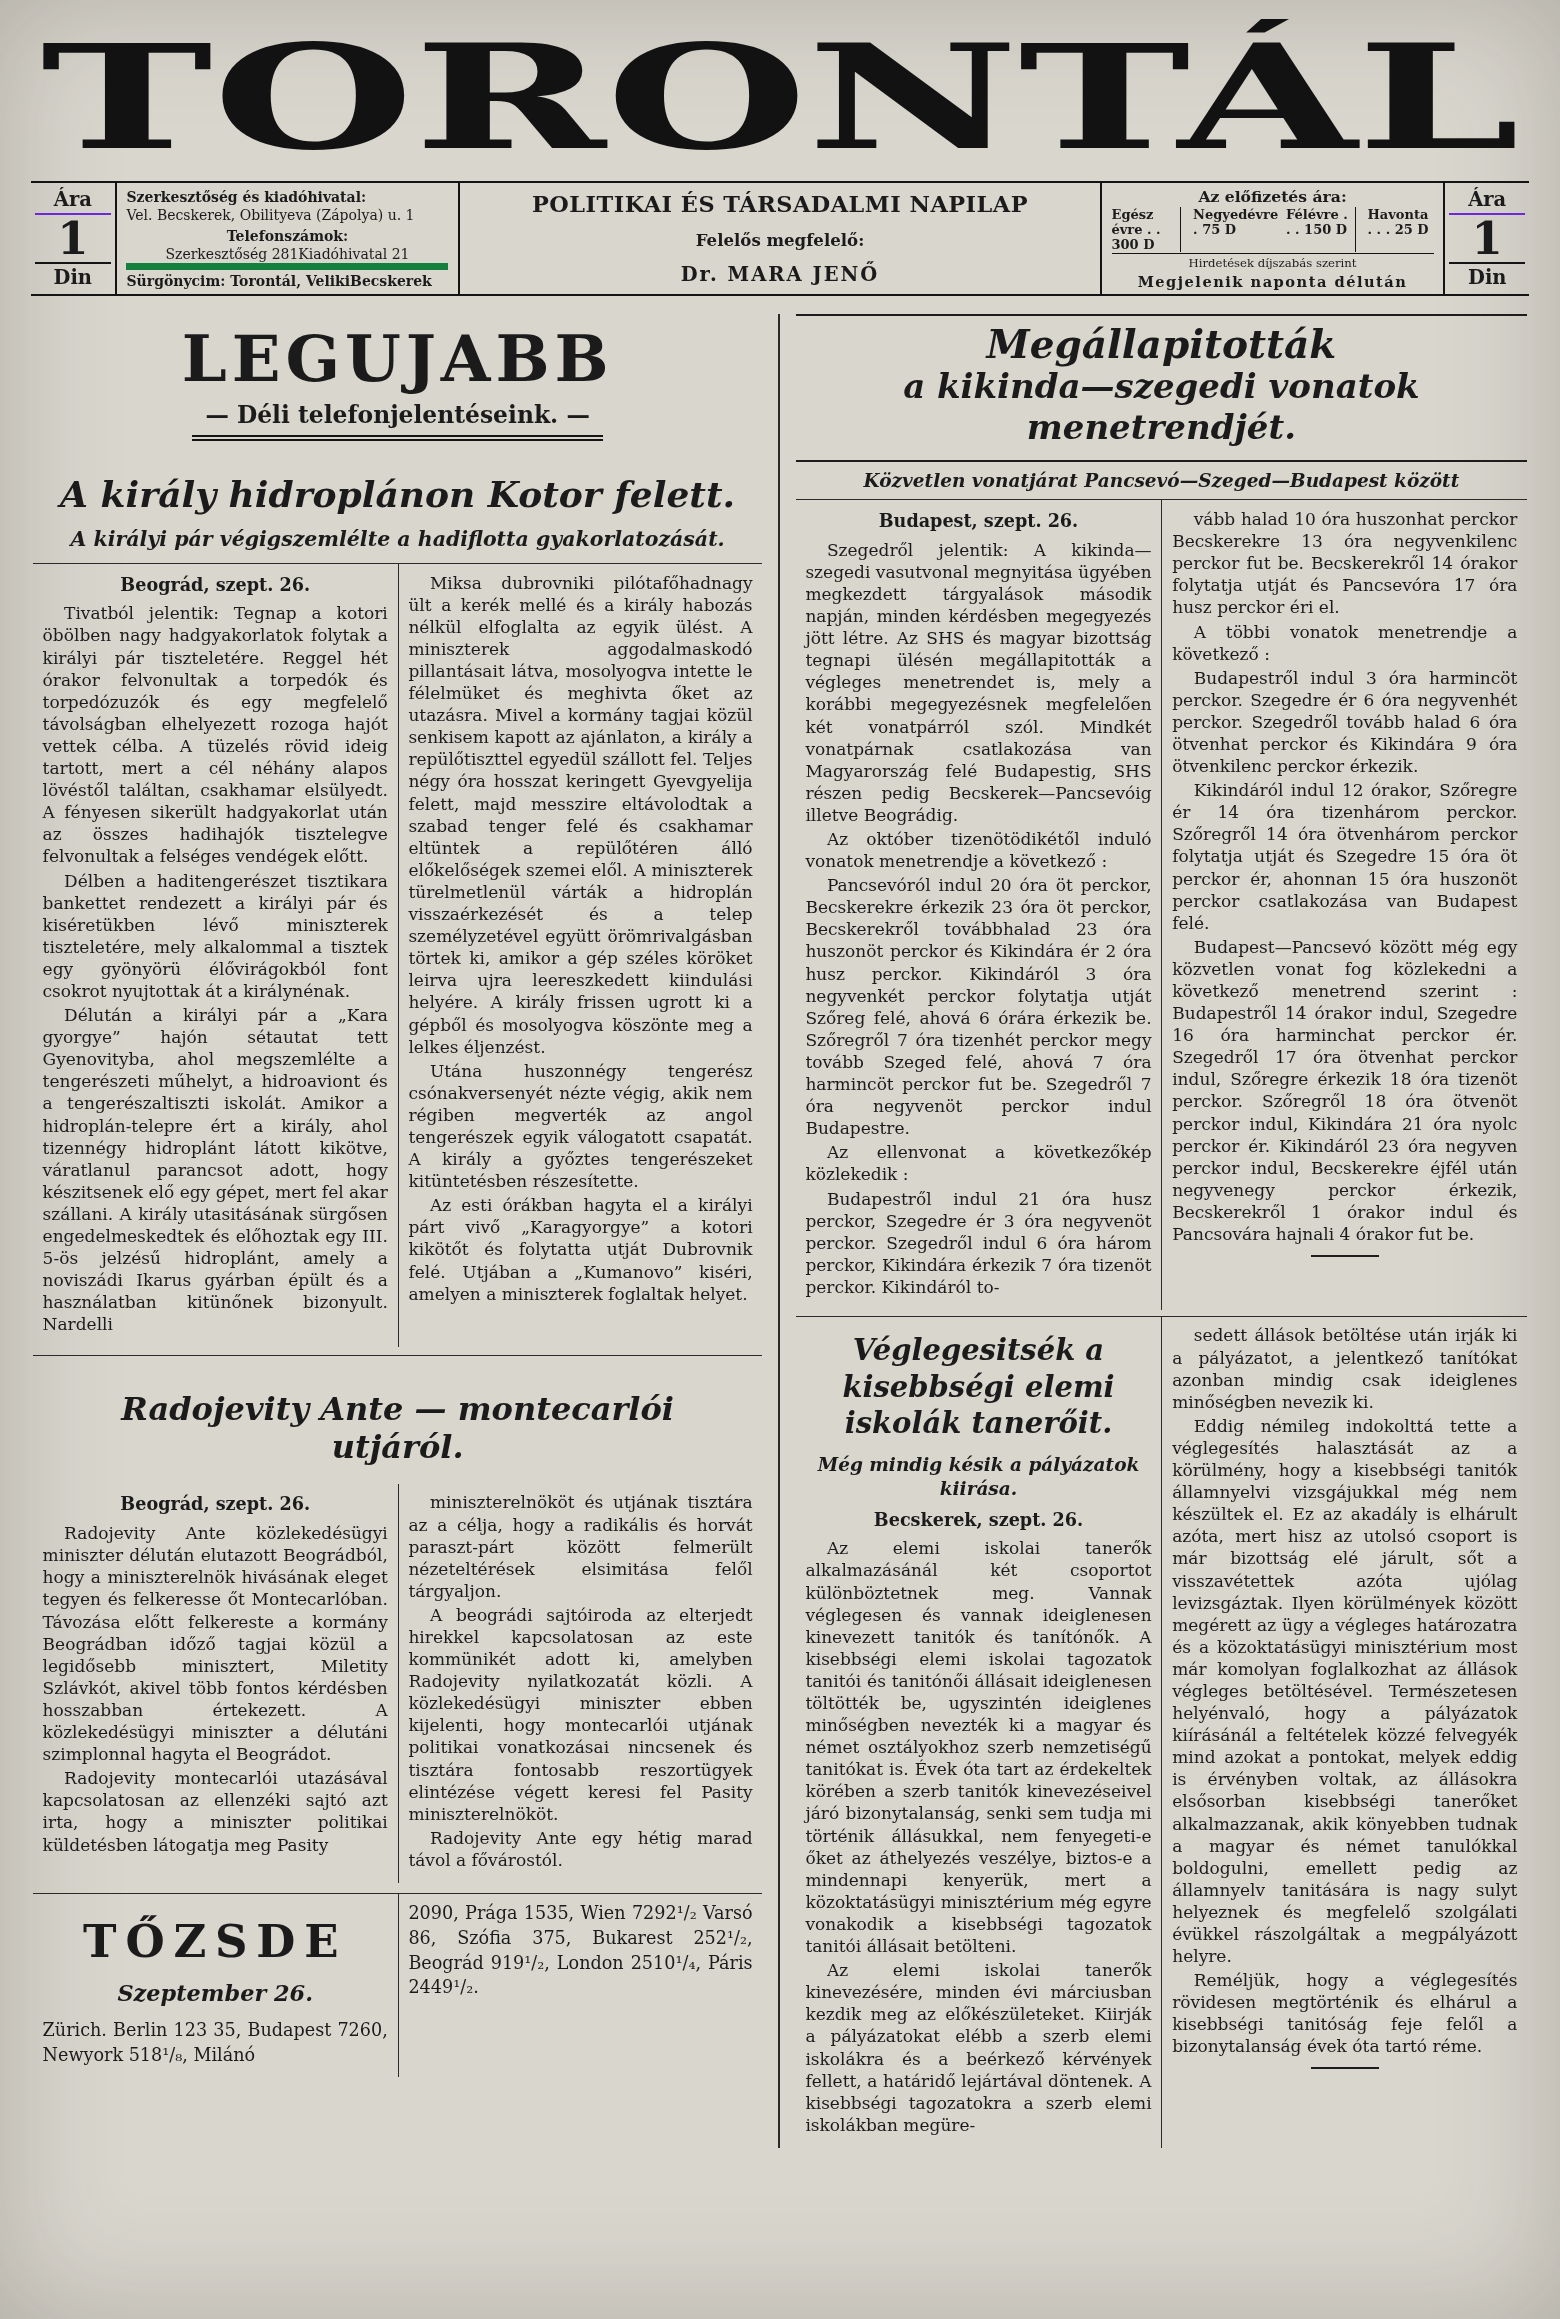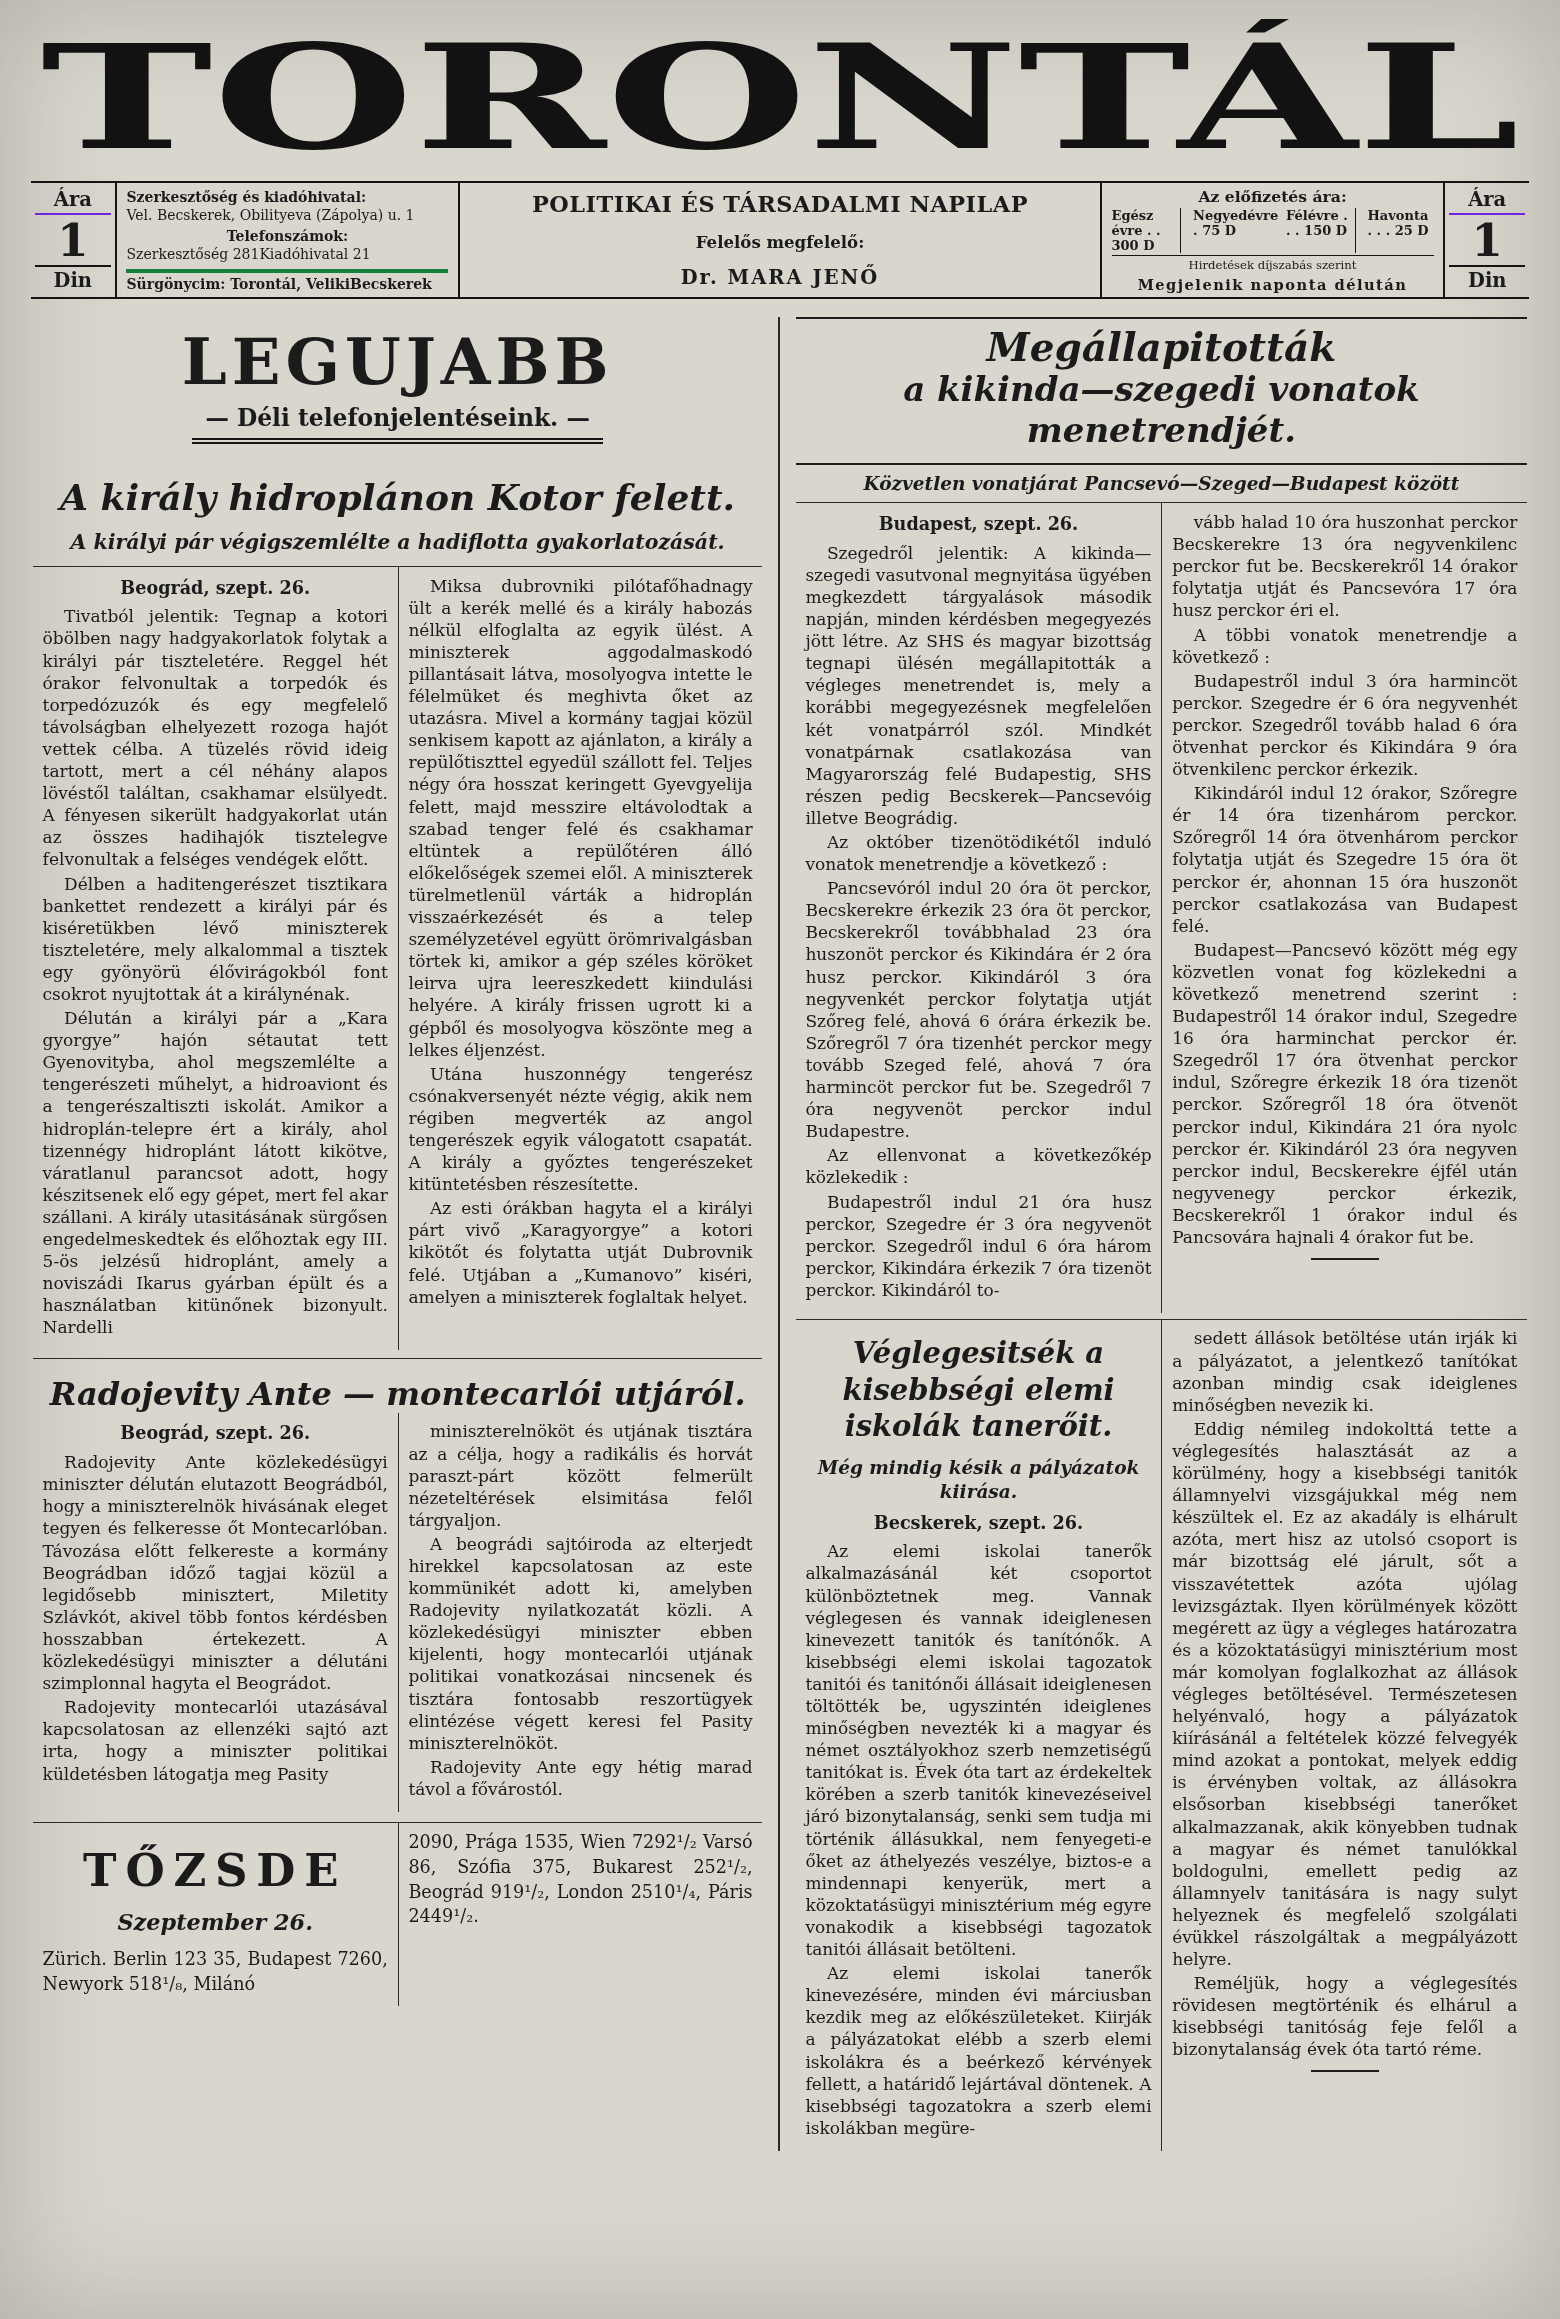--- a/index.html
+++ b/index.html
@@ -23,21 +23,21 @@
   .masthead text { fill:#121212; font-family:"DejaVu Serif", serif; font-weight:bold; }
   
   .infobar { display:flex; align-items:stretch; border-top:2.9px solid #141414; border-bottom:2.9px solid #141414; margin:5.9px 5.9px 0; }
   .price-cell { width:76px; display:flex; flex-direction:column; justify-content:space-between; text-align:center; padding:4.9px 3.9px; }
   .price-label { font-size:19.5px; font-weight:bold; border-bottom:2px solid #6d28d9; padding-bottom:2px; }
   .price-value { font-size:45px; font-weight:bold; line-height:1; }
   .price-unit { font-size:19.5px; font-weight:bold; border-top:2px solid #141414; padding-top:2px; }
   .office-cell { width:322px; border-left:2px solid #141414; padding:4.9px 9.8px 3.9px; font-size:14px; line-height:1.3; }
   .office-title { font-weight:bold; }
   .phones-title { text-align:center; font-weight:bold; margin-top:2px; }
-  .phones-row { display:flex; justify-content:flex-start; border-bottom:4px solid #15803d; padding-bottom:6px; }
+  .phones-row { display:flex; justify-content:center; border-bottom:7px solid #15803d; padding-bottom:0; }
   .telegram { padding-top:2px; font-weight:bold; }
   .center-cell { flex:1; border-left:2px solid #141414; border-right:2px solid #141414; text-align:center; padding:7.8px 9.8px; display:flex; flex-direction:column; justify-content:space-between; }
   .paper-type { font-size:22.4px; font-weight:bold; letter-spacing:0.5px; }
   .editor-label { font-size:16.6px; font-weight:bold; }
   .editor-name { font-size:19.5px; font-weight:bold; letter-spacing:2px; }
   .subs-cell { width:322px; border-right:2px solid #141414; padding:3.9px 9.8px; font-size:13.7px; display:flex; flex-direction:column; justify-content:space-between; }
   .subs-title { text-align:center; font-weight:bold; font-size:15.6px; }
   .subs-grid { display:grid; grid-template-columns:1fr 1fr 1fr 1fr; column-gap:7.8px; font-weight:bold; font-size:13px; }
   .subs-grid span:nth-child(odd) { border-right:1px solid #141414; padding-right:5.9px; }
   .subs-grid span:nth-child(even) { padding-left:3.9px; }
@@ -53,21 +53,21 @@
   .legujabb-sub { display:inline-block; font-size:23.4px; font-weight:bold; padding:0 13.7px 5.9px; border-bottom:6.8px double #141414; }
   .art-header { text-align:center; margin-top:33px; padding-bottom:11.7px; border-bottom:1px solid #2a2a2a; }
   .art-title { margin:0; font-size:36px; font-weight:bold; font-style:italic; line-height:1.15; }
   .art-subtitle { font-size:20.5px; font-weight:bold; font-style:italic; margin-top:11.7px; }
   .cols { display:flex; align-items:stretch; }
   .col { width:50%; box-sizing:border-box; padding:7.8px 9.8px 9.8px; font-size:17px; line-height:1.3; text-align:justify; }
   .col + .col { border-left:1px solid #2a2a2a; }
   .dateline { text-align:center; font-weight:bold; font-size:17.6px; margin:2px 0 5.9px; }
   .paras p { margin:0 0 2px; text-indent:21.5px; }
   .art2-header { border-top:1px solid #2a2a2a; margin-top:7.8px; padding-top:15.6px; text-align:center; }
-  .art2-title { margin:0; font-size:32px; font-weight:bold; font-style:italic; }
+  .art2-title { margin:18px; font-size:32px; font-weight:bold; font-style:italic; }
   .tozsde-row { border-top:1px solid #2a2a2a; margin-top:9.8px; }
   .tozsde-title { text-align:center; font-size:45px; font-weight:bold; letter-spacing:8.8px; margin-top:11.7px; }
   .tozsde-date { text-align:center; font-size:22.4px; font-weight:bold; font-style:italic; margin:7.8px 0 9.8px; }
   .tz-text { font-size:17.6px; line-height:1.4; text-align:justify; }
   
   .boxed-title { border-top:2px solid #1d1d1d; border-bottom:2px solid #1d1d1d; text-align:center; padding:7.8px 3.9px 11.7px; }
   .boxed-title-l1 { font-size:39px; font-weight:bold; font-style:italic; line-height:1.1; }
   .boxed-title-l2 { font-size:34px; font-weight:bold; font-style:italic; line-height:1.2; }
   .train-sub { text-align:center; font-size:18.5px; font-weight:bold; font-style:italic; padding:8.8px 0 7.8px; border-bottom:1px solid #2a2a2a; }
   .vegleg-row { border-top:1px solid #2a2a2a; margin-top:5.9px; }

